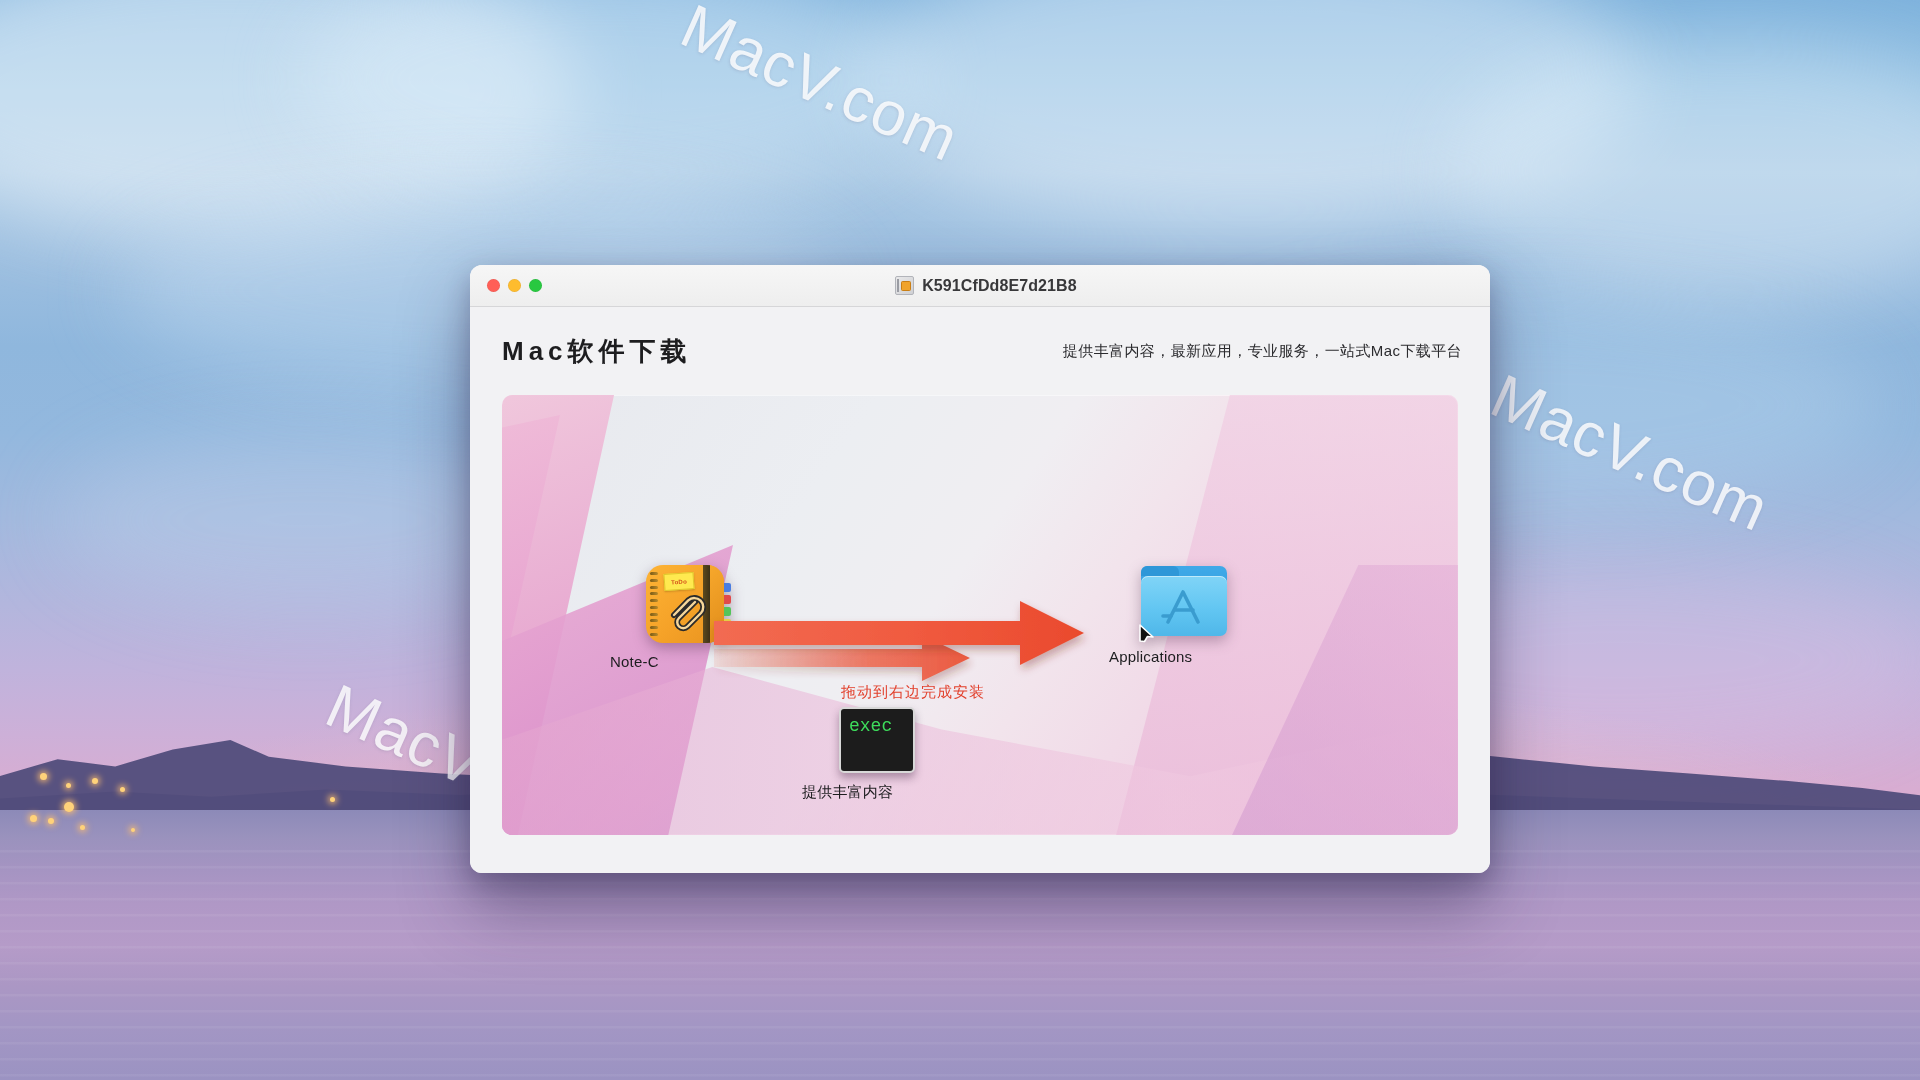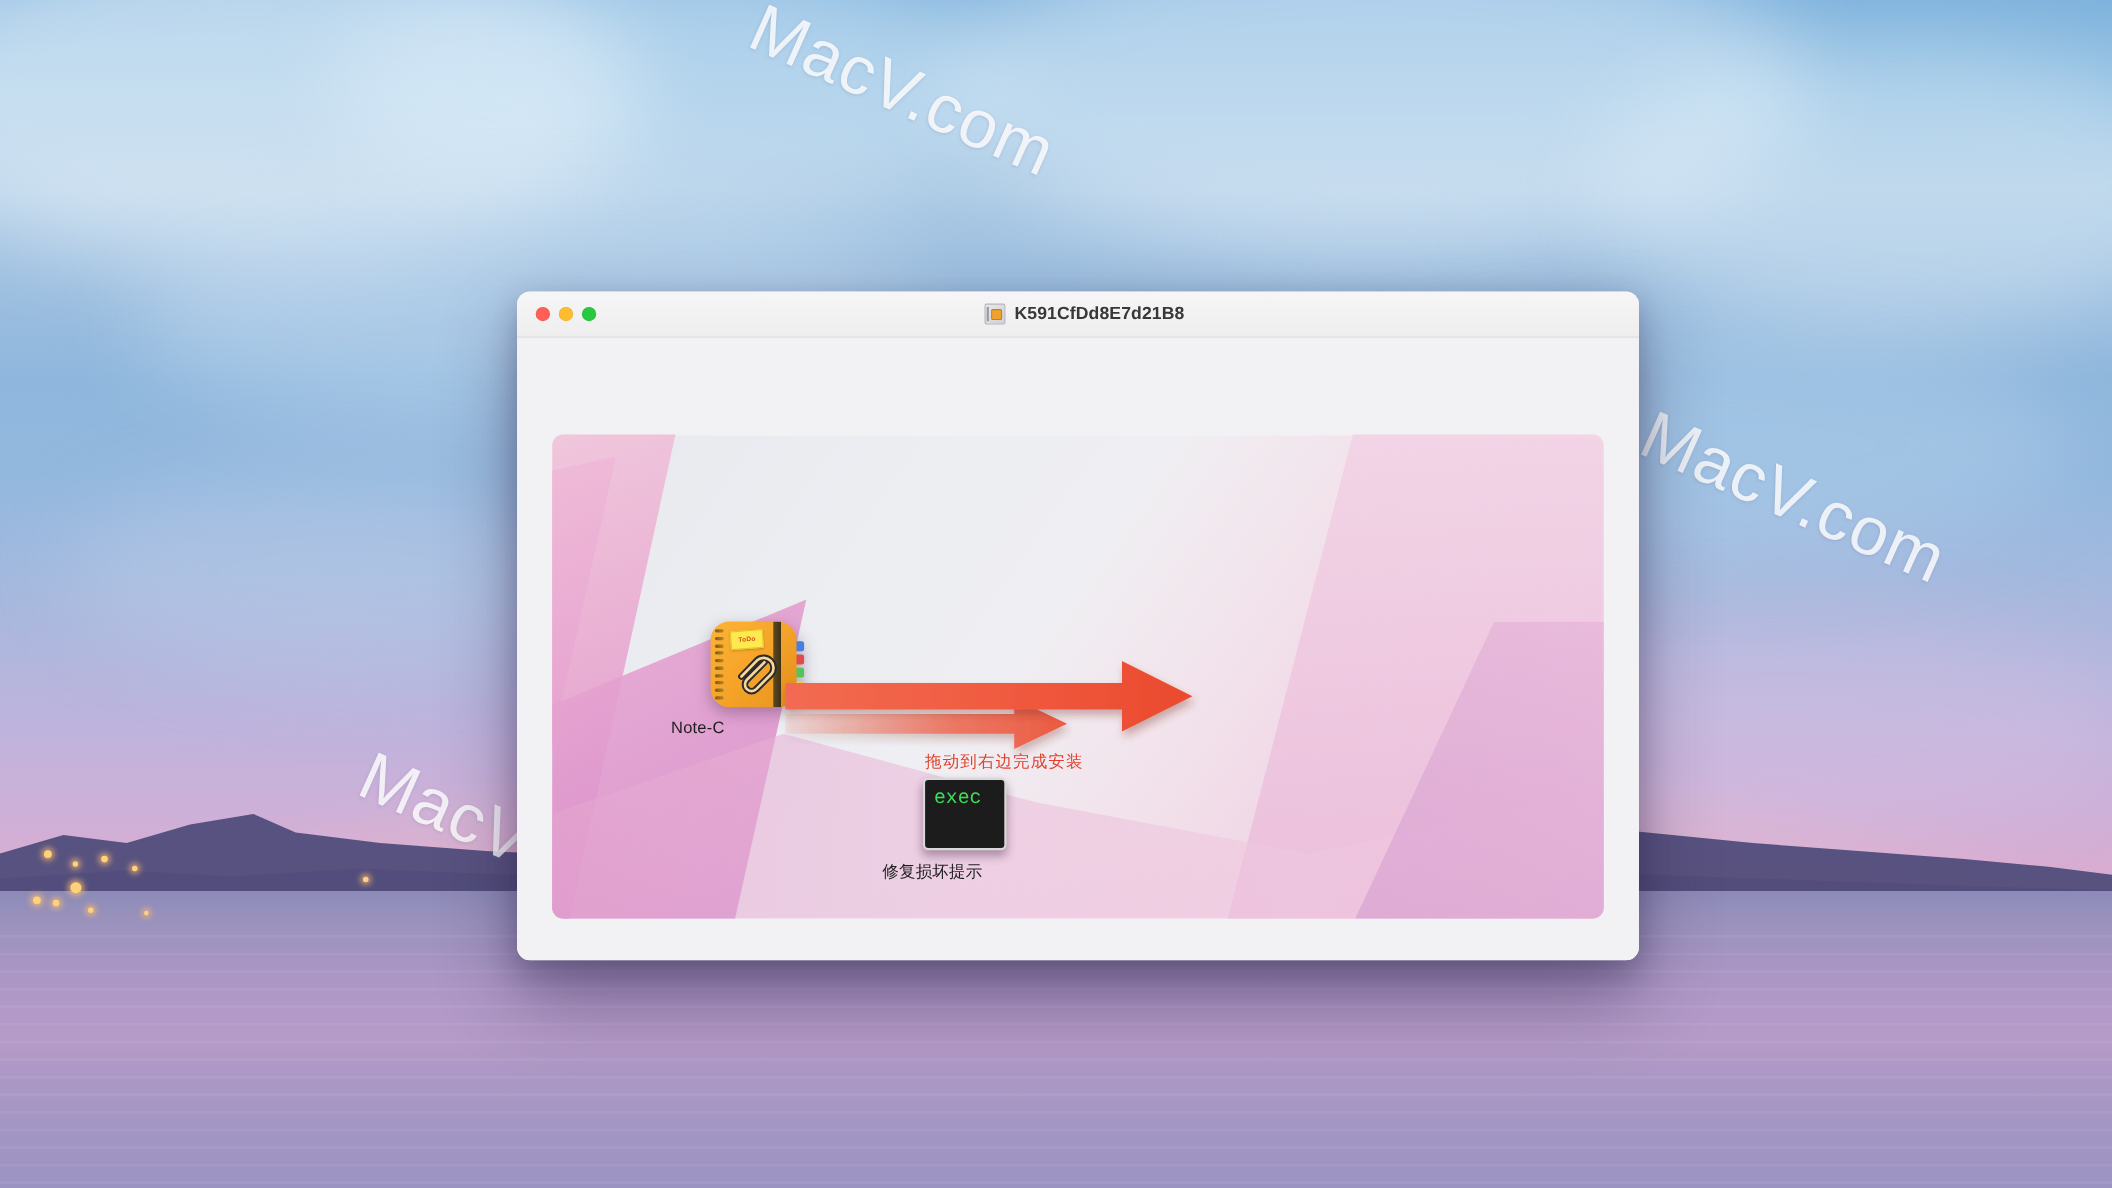--- a/index.html
+++ b/index.html
@@ -425,20 +425,24 @@
       <div id="title-wrap">
         <div class="dmg-icon">
             <i></i>
           </div>
         <div id="title-text">K591CfDd8E7d21B8</div>
       </div>
     </div>
 
     <div id="content">
 
+      <div id="header-row">
+        <div id="brand-title">Mac软件下载</div>
+        <div id="brand-sub">提供丰富内容，最新应用，专业服务，一站式Mac下载平台</div>
+      </div>
 
       <div id="panel">
         <div class="wave wave-a"></div>
         <div class="wave wave-b"></div>
         <div class="wave wave-c"></div>
         <div class="wave wave-e"></div>
         <div class="wave wave-d"></div>
         <div class="wave wave-f"></div>
 
         <div class="drop-item" id="app-item">
@@ -496,24 +500,43 @@
               <path d="M6 58 L214 58 L214 44 L262 67 L214 90 L214 76 L6 76 Z" fill="url(#ag2)"></path>
             </g>
 
             <g filter="url(#ash)">
               <path d="M6 30 L312 30 L312 10 L376 42 L312 74 L312 54 L6 54 Z" fill="url(#ag)"></path>
             </g>
           </svg>
         </div>
         <div id="arrow-note">拖动到右边完成安装</div>
 
+        <div class="drop-item" id="apps-item">
+          <div class="folder">
+            <div class="folder-back"></div>
+            <div class="folder-tab"></div>
+            <div class="folder-front">
+              <svg width="86" height="60" viewBox="0 0 86 60">
+                <g fill="none" stroke="#3a9ccf" stroke-width="3.6" stroke-linecap="round" stroke-linejoin="round">
+                  <path d="M27 46 L42 16 L57 46"></path>
+                  <path d="M34 34 L52 34"></path>
+                  <path d="M22 40 L30 40"></path>
+                </g>
+              </svg>
+            </div>
+            <svg class="alias-badge" viewBox="0 0 24 24">
+              <path d="M4 21 L4 5 L17 17 L11.5 16.5 L8.5 21.5 Z" fill="#111" stroke="#fff" stroke-width="1.6" stroke-linejoin="round"></path>
+            </svg>
+          </div>
+          <div class="drop-label">Applications</div>
+        </div>
 
         <div class="drop-item" id="exec-item">
           <div class="terminal">
             <span>exec</span>
           </div>
-          <div class="drop-label">修复损坏提示</div>
+          <div class="drop-label">提供丰富内容</div>
         </div>
 
       </div>
     </div>
   </div>
 </div>
 
 </body></html>

